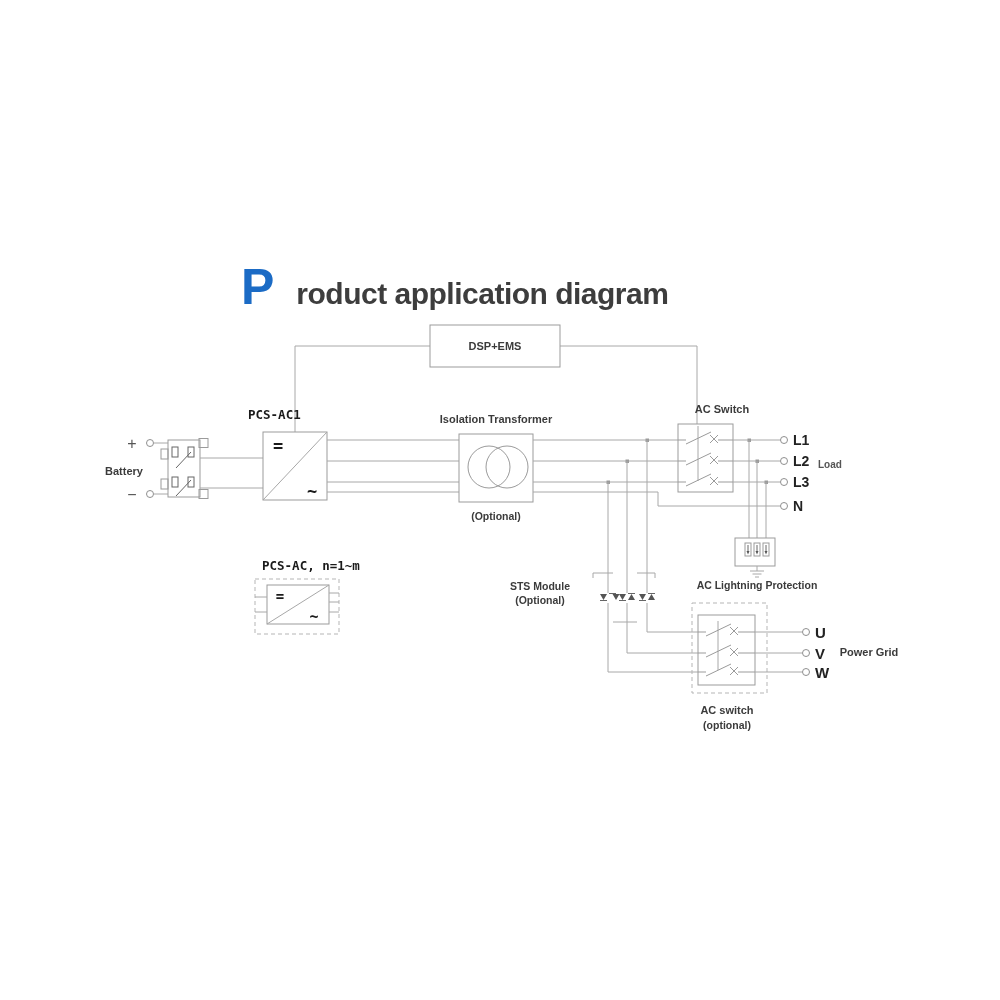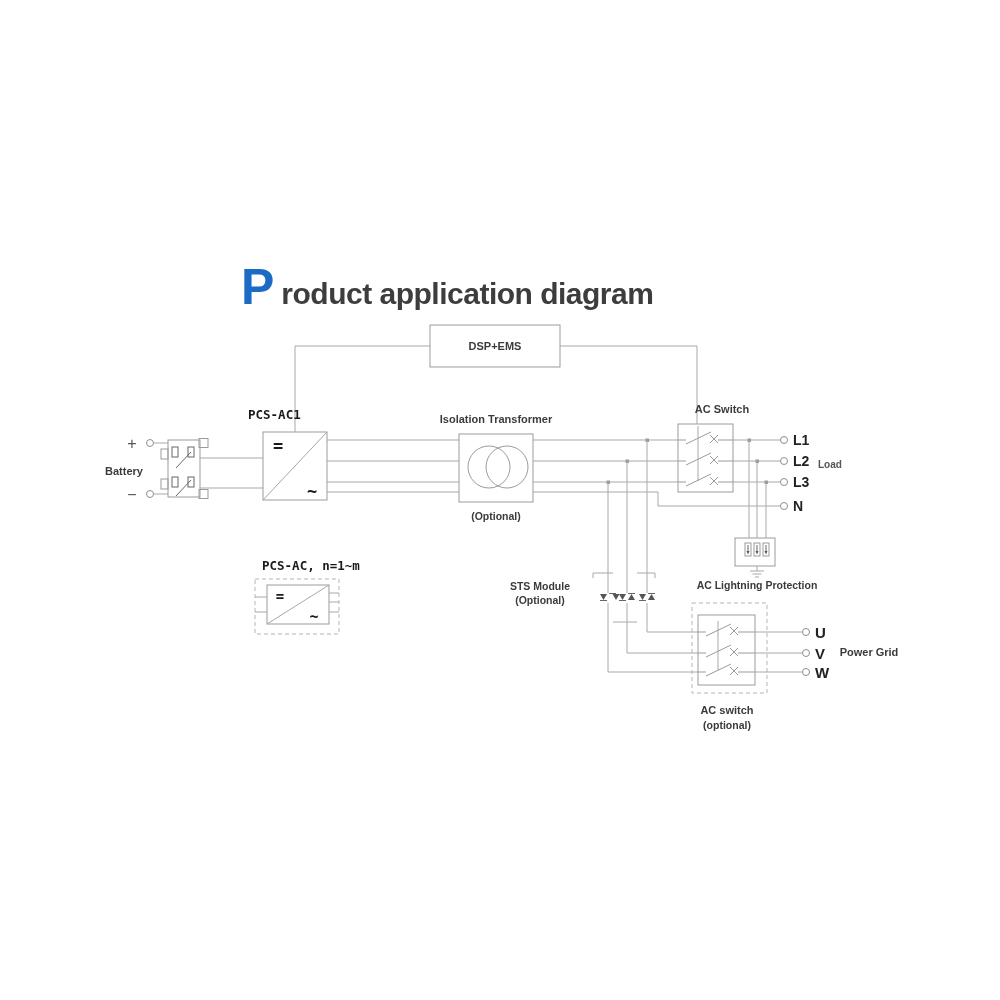--- a/index.html
+++ b/index.html
@@ -1,20 +1,20 @@
 <!DOCTYPE html>
 <html><head>
 <meta charset="utf-8">
 <style>
   html,body{margin:0;padding:0;background:#ffffff;}
   .stage{position:relative;width:1000px;height:1000px;background:#ffffff;overflow:hidden;
          font-family:"Liberation Sans",sans-serif;}
   .title{position:absolute;left:241px;top:262px;display:flex;align-items:baseline;white-space:nowrap;}
   .title .big-p{font-size:50px;font-weight:bold;color:#1b6bc5;line-height:1;letter-spacing:0;}
-  .title .rest{font-size:30px;font-weight:bold;color:#3d3d3d;margin-left:7px;letter-spacing:-0.5px;}
+  .title .rest{font-size:30px;font-weight:bold;color:#3d3d3d;margin-left:22px;letter-spacing:-0.5px;}
   svg text{font-family:"Liberation Sans",sans-serif;fill:#3b3b3b;}
   .lbl{font-size:11px;font-weight:bold;}
   .lbl-sm{font-size:10.5px;font-weight:bold;}
   .term{font-size:14px;font-weight:bold;fill:#222;}
   .term-big{font-size:15px;font-weight:bold;fill:#222;}
   .mono{font-family:"DejaVu Sans Mono","Liberation Mono",monospace;font-weight:bold;font-size:12.5px;fill:#1a1a1a;}
   .sym{font-family:"DejaVu Sans Mono","Liberation Mono",monospace;font-weight:bold;fill:#1a1a1a;}
   .wire{stroke:#a8a8a8;stroke-width:1;fill:none;}
   .boxline{stroke:#9b9b9b;stroke-width:1;fill:#ffffff;}
   .boxline-nf{stroke:#9b9b9b;stroke-width:1;fill:none;}

